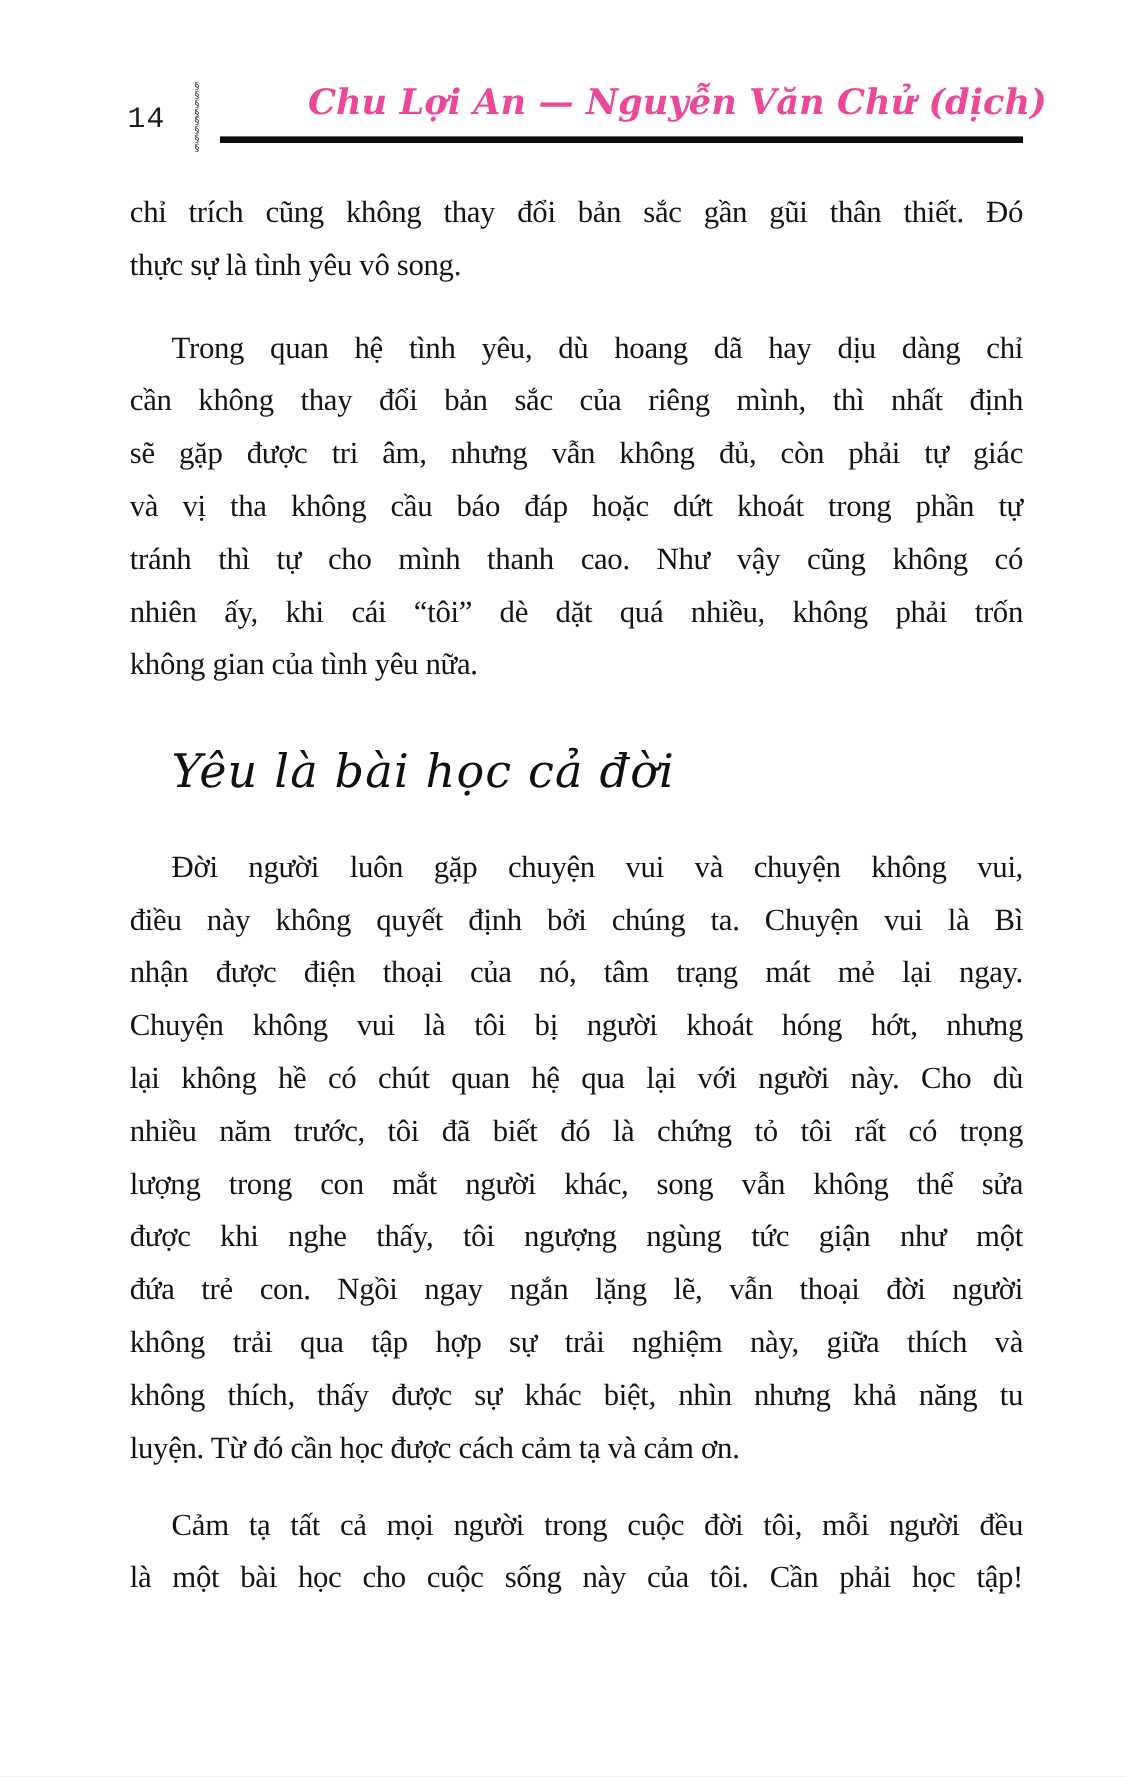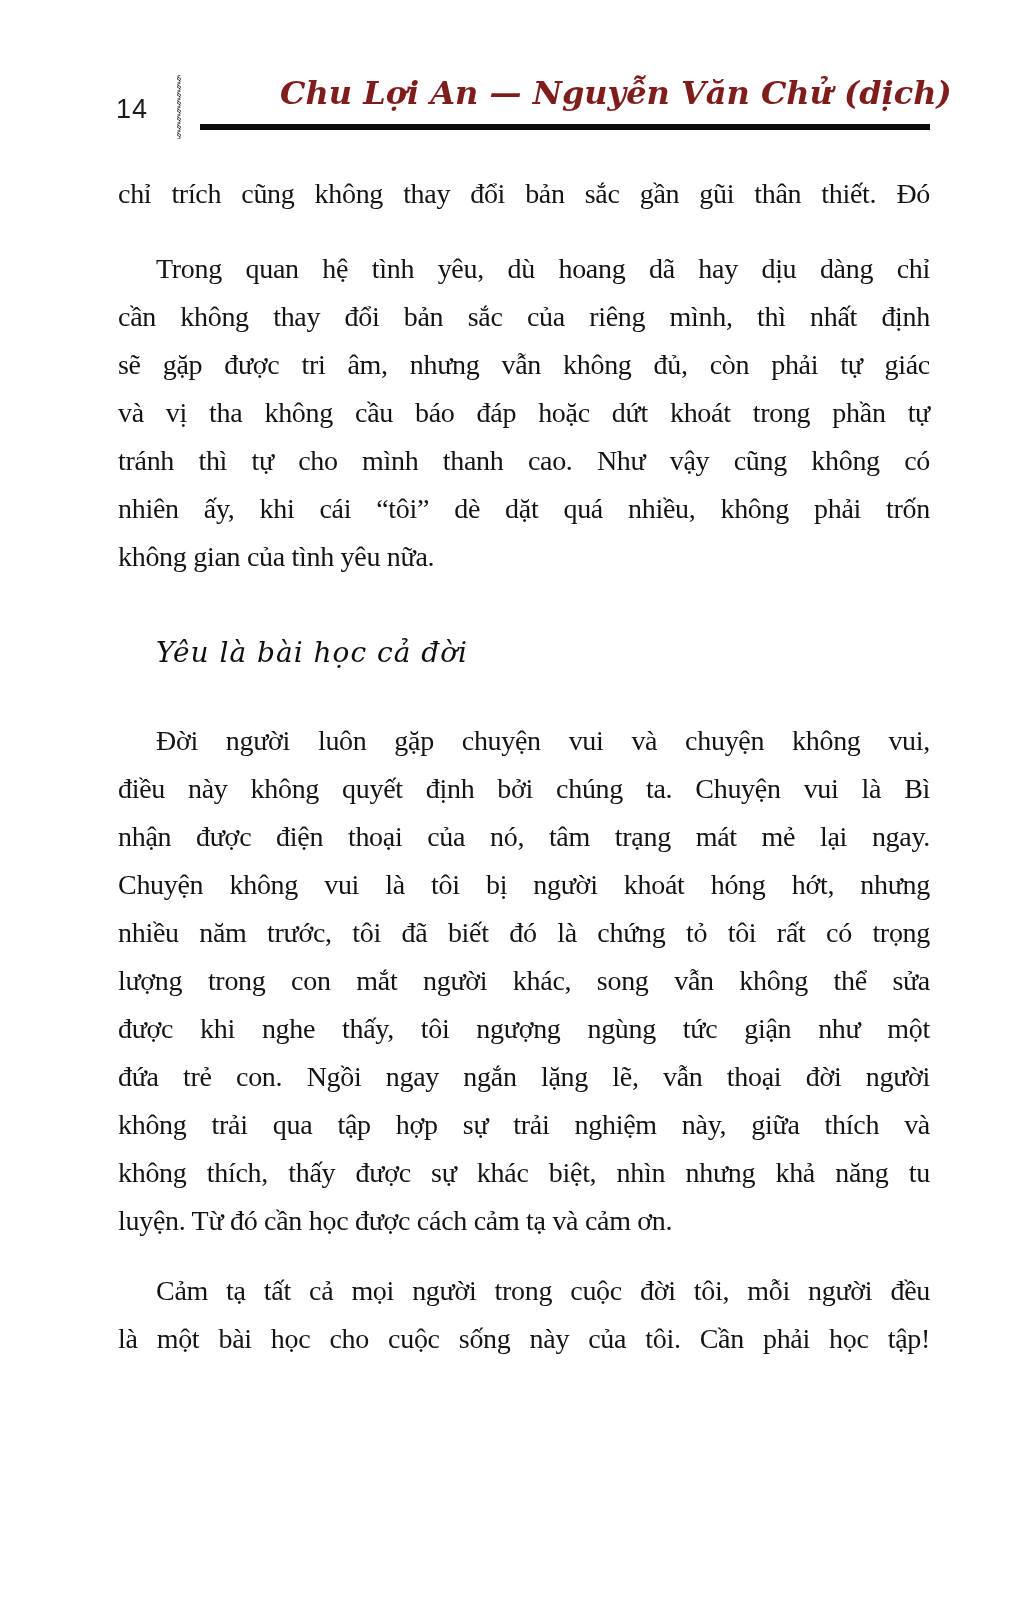--- a/index.html
+++ b/index.html
@@ -12,21 +12,21 @@
     overflow: hidden;
     font-family: "Liberation Serif", "DejaVu Serif", serif;
     color: #141414;
   }
 
   
   .page-number {
     position: absolute;
     left: 116px;
     top: 94px;
-    font-family: Liberation Sans, sans-serif;
+    font-family: Liberation Mono, monospace;
     font-size: 27px;
     letter-spacing: 1px;
     color: #1c1c1c;
   }
   .chain {
     position: absolute;
     left: 174px;
     top: 74px;
     height: 76px;
     writing-mode: vertical-rl;
@@ -45,21 +45,21 @@
     top: 74px;
     height: 48px;
     padding-left: 80px;
     box-sizing: border-box;
     text-align: center;
     font-family: "DejaVu Serif", serif;
     font-style: italic;
     font-weight: bold;
     font-size: 32px;
     white-space: nowrap;
-    color: #7f1d1d;
+    color: #ec4899;
   }
   .header-rule {
     position: absolute;
     left: 200px;
     top: 124px;
     width: 730px;
     height: 6px;
     background: #0d0d0d;
   }
 
@@ -86,21 +86,21 @@
   }
   .ln.short { text-align-last: left; }
   .ln.indent { text-indent: 38px; }
 
   .section-heading {
     margin: 0 0 35px 0;
     padding-left: 38px;
     font-family: "DejaVu Serif", serif;
     font-style: italic;
     font-weight: normal;
-    font-size: 28px;
+    font-size: 42px;
     line-height: 58px;
     letter-spacing: 1px;
     color: #101010;
   }
 </style>
 </head>
 <body>
 
 <div class="page">
 
@@ -108,39 +108,41 @@
     <span class="page-number">14</span>
     <span class="chain">§§§§§§§§</span>
     <div class="header-title">Chu Lợi An — Nguyễn Văn Chử (dịch)</div>
     <div class="header-rule"></div>
   </header>
 
   <main class="body">
 
     <p class="para para-1">
       <span class="ln">chỉ trích cũng không thay đổi bản sắc gần gũi thân thiết. Đó</span>
+      <span class="ln short">thực sự là tình yêu vô song.</span>
     </p>
 
     <p class="para para-2">
       <span class="ln indent">Trong quan hệ tình yêu, dù hoang dã hay dịu dàng chỉ</span>
       <span class="ln">cần không thay đổi bản sắc của riêng mình, thì nhất định</span>
       <span class="ln">sẽ gặp được tri âm, nhưng vẫn không đủ, còn phải tự giác</span>
       <span class="ln">và vị tha không cầu báo đáp hoặc dứt khoát trong phần tự</span>
       <span class="ln">tránh thì tự cho mình thanh cao. Như vậy cũng không có</span>
       <span class="ln">nhiên ấy, khi cái “tôi” dè dặt quá nhiều, không phải trốn</span>
       <span class="ln short">không gian của tình yêu nữa.</span>
     </p>
 
     <h2 class="section-heading">Yêu là bài học cả đời</h2>
 
     <p class="para para-3">
       <span class="ln indent">Đời người luôn gặp chuyện vui và chuyện không vui,</span>
       <span class="ln">điều này không quyết định bởi chúng ta. Chuyện vui là Bì</span>
       <span class="ln">nhận được điện thoại của nó, tâm trạng mát mẻ lại ngay.</span>
       <span class="ln">Chuyện không vui là tôi bị người khoát hóng hớt, nhưng</span>
+      <span class="ln">lại không hề có chút quan hệ qua lại với người này. Cho dù</span>
       <span class="ln">nhiều năm trước, tôi đã biết đó là chứng tỏ tôi rất có trọng</span>
       <span class="ln">lượng trong con mắt người khác, song vẫn không thể sửa</span>
       <span class="ln">được khi nghe thấy, tôi ngượng ngùng tức giận như một</span>
       <span class="ln">đứa trẻ con. Ngồi ngay ngắn lặng lẽ, vẫn thoại đời người</span>
       <span class="ln">không trải qua tập hợp sự trải nghiệm này, giữa thích và</span>
       <span class="ln">không thích, thấy được sự khác biệt, nhìn nhưng khả năng tu</span>
       <span class="ln short">luyện. Từ đó cần học được cách cảm tạ và cảm ơn.</span>
     </p>
 
     <p class="para para-4">

